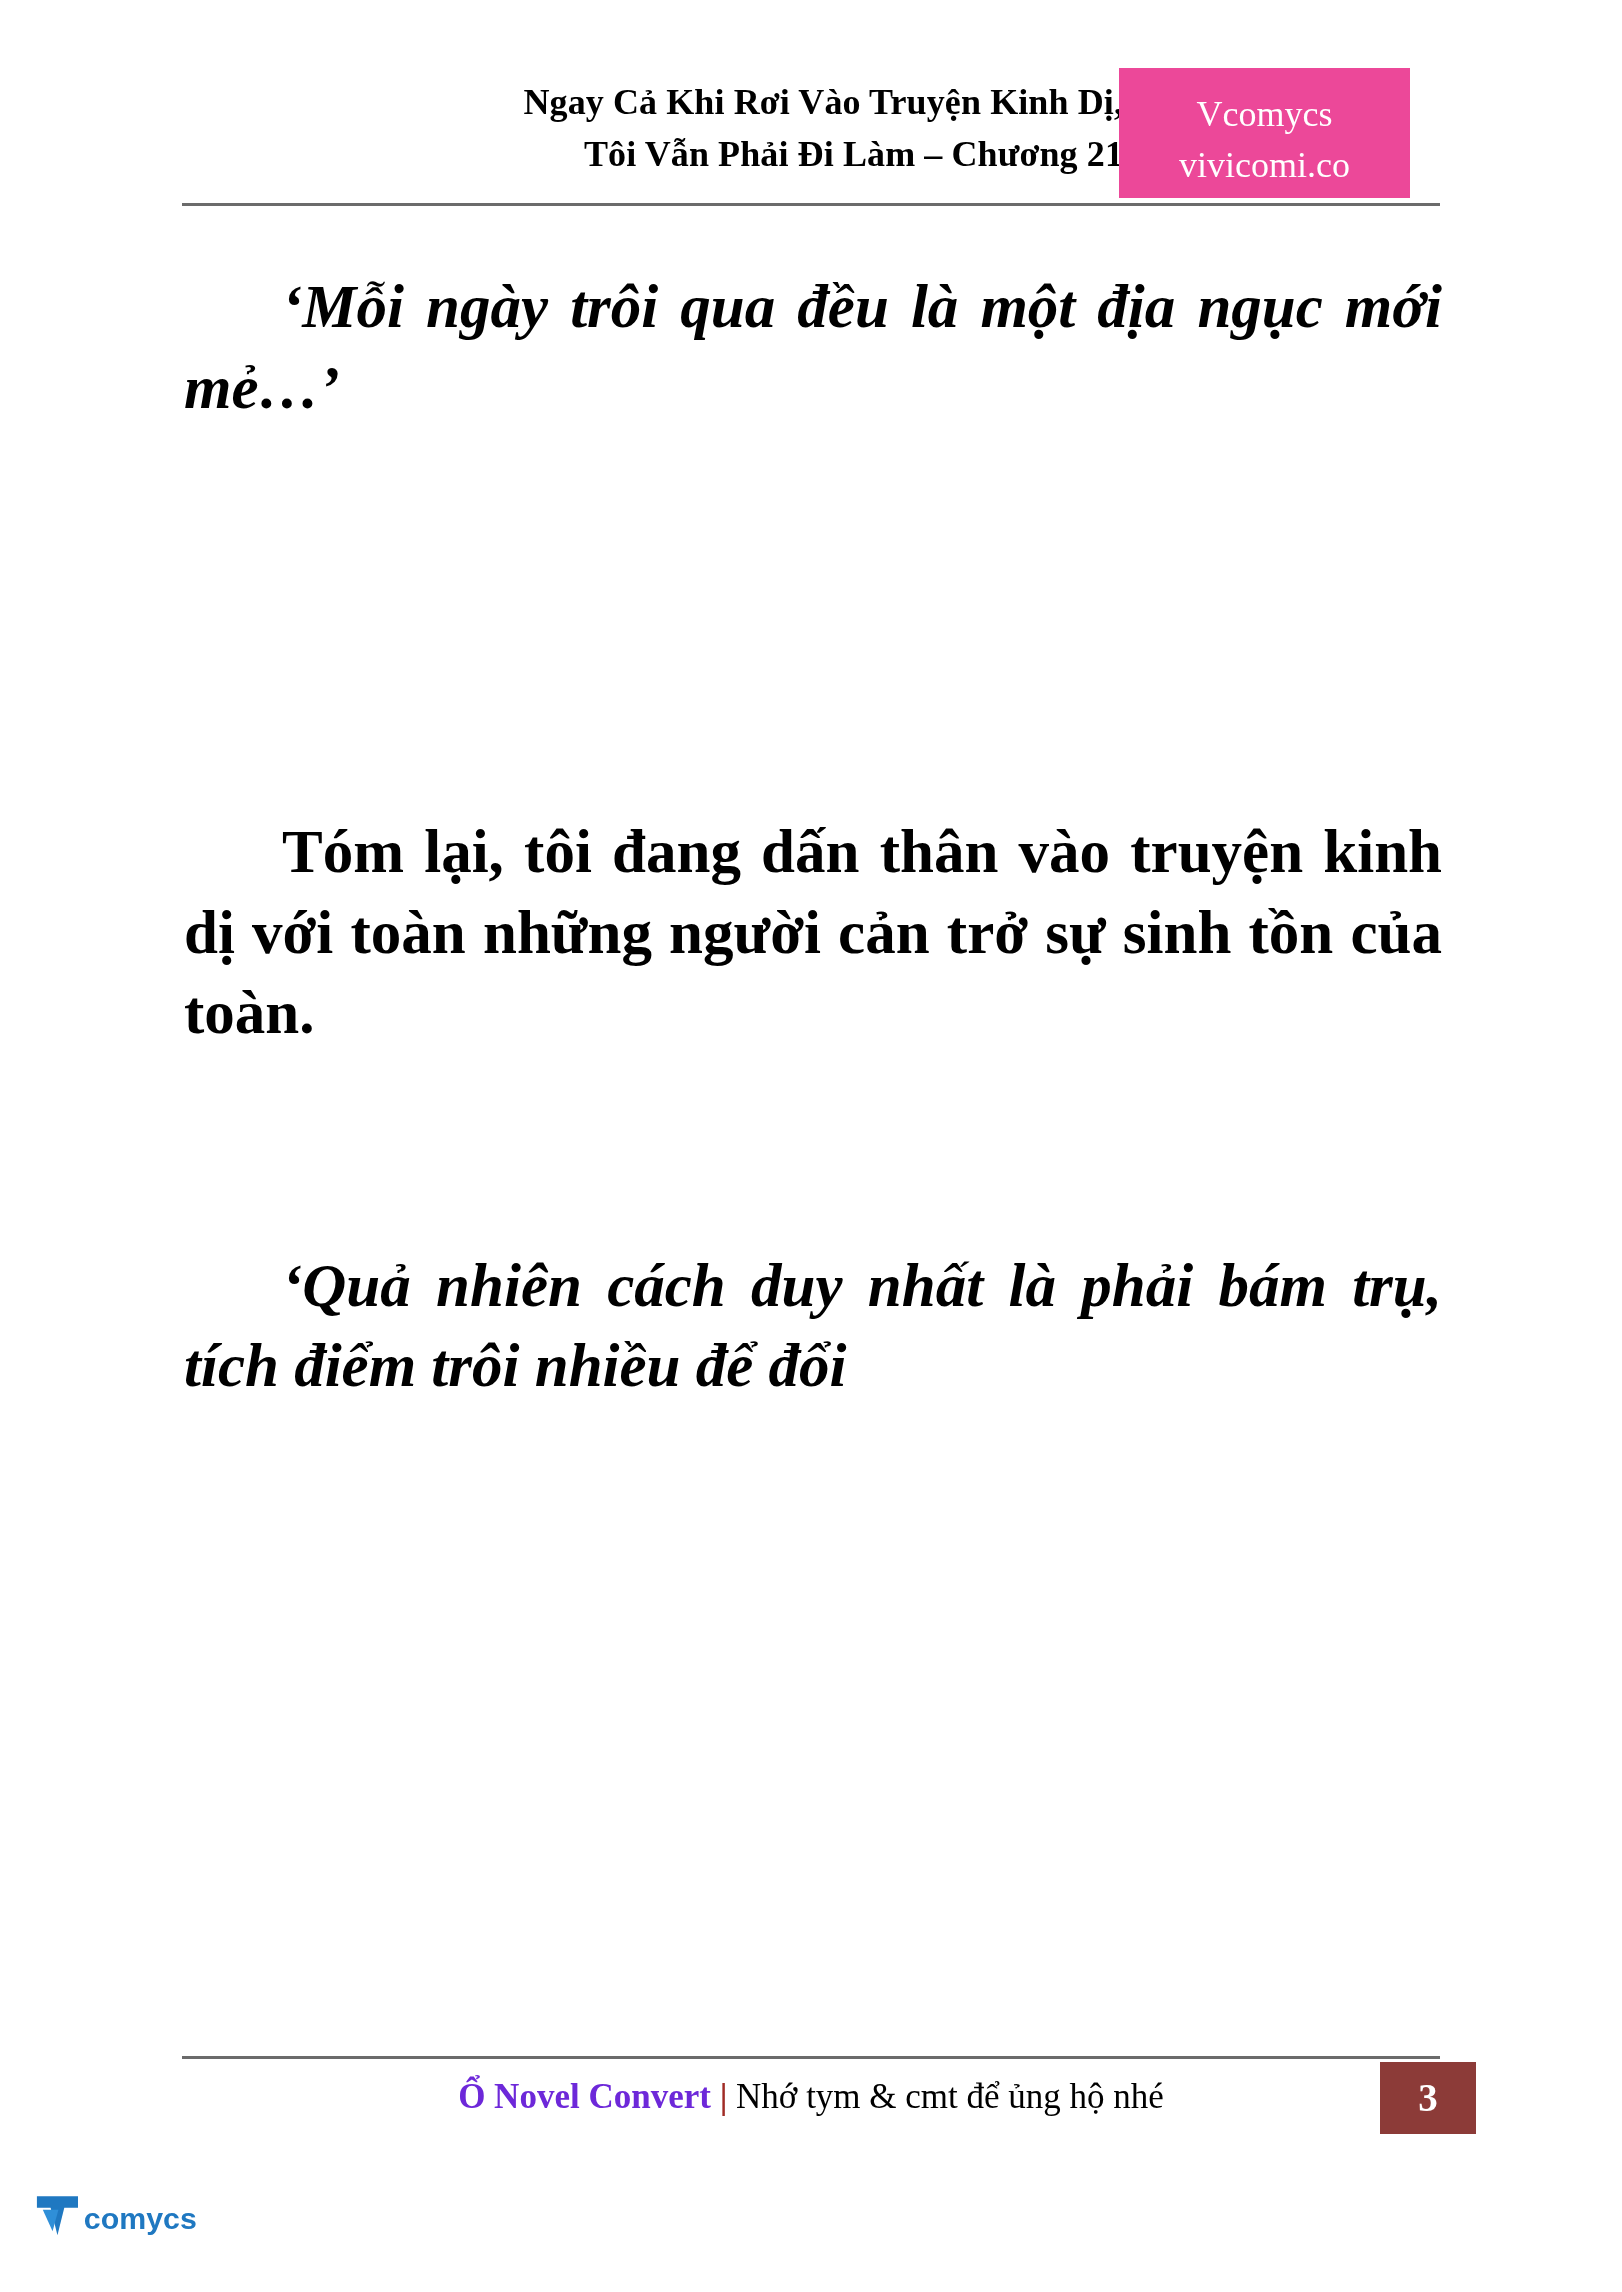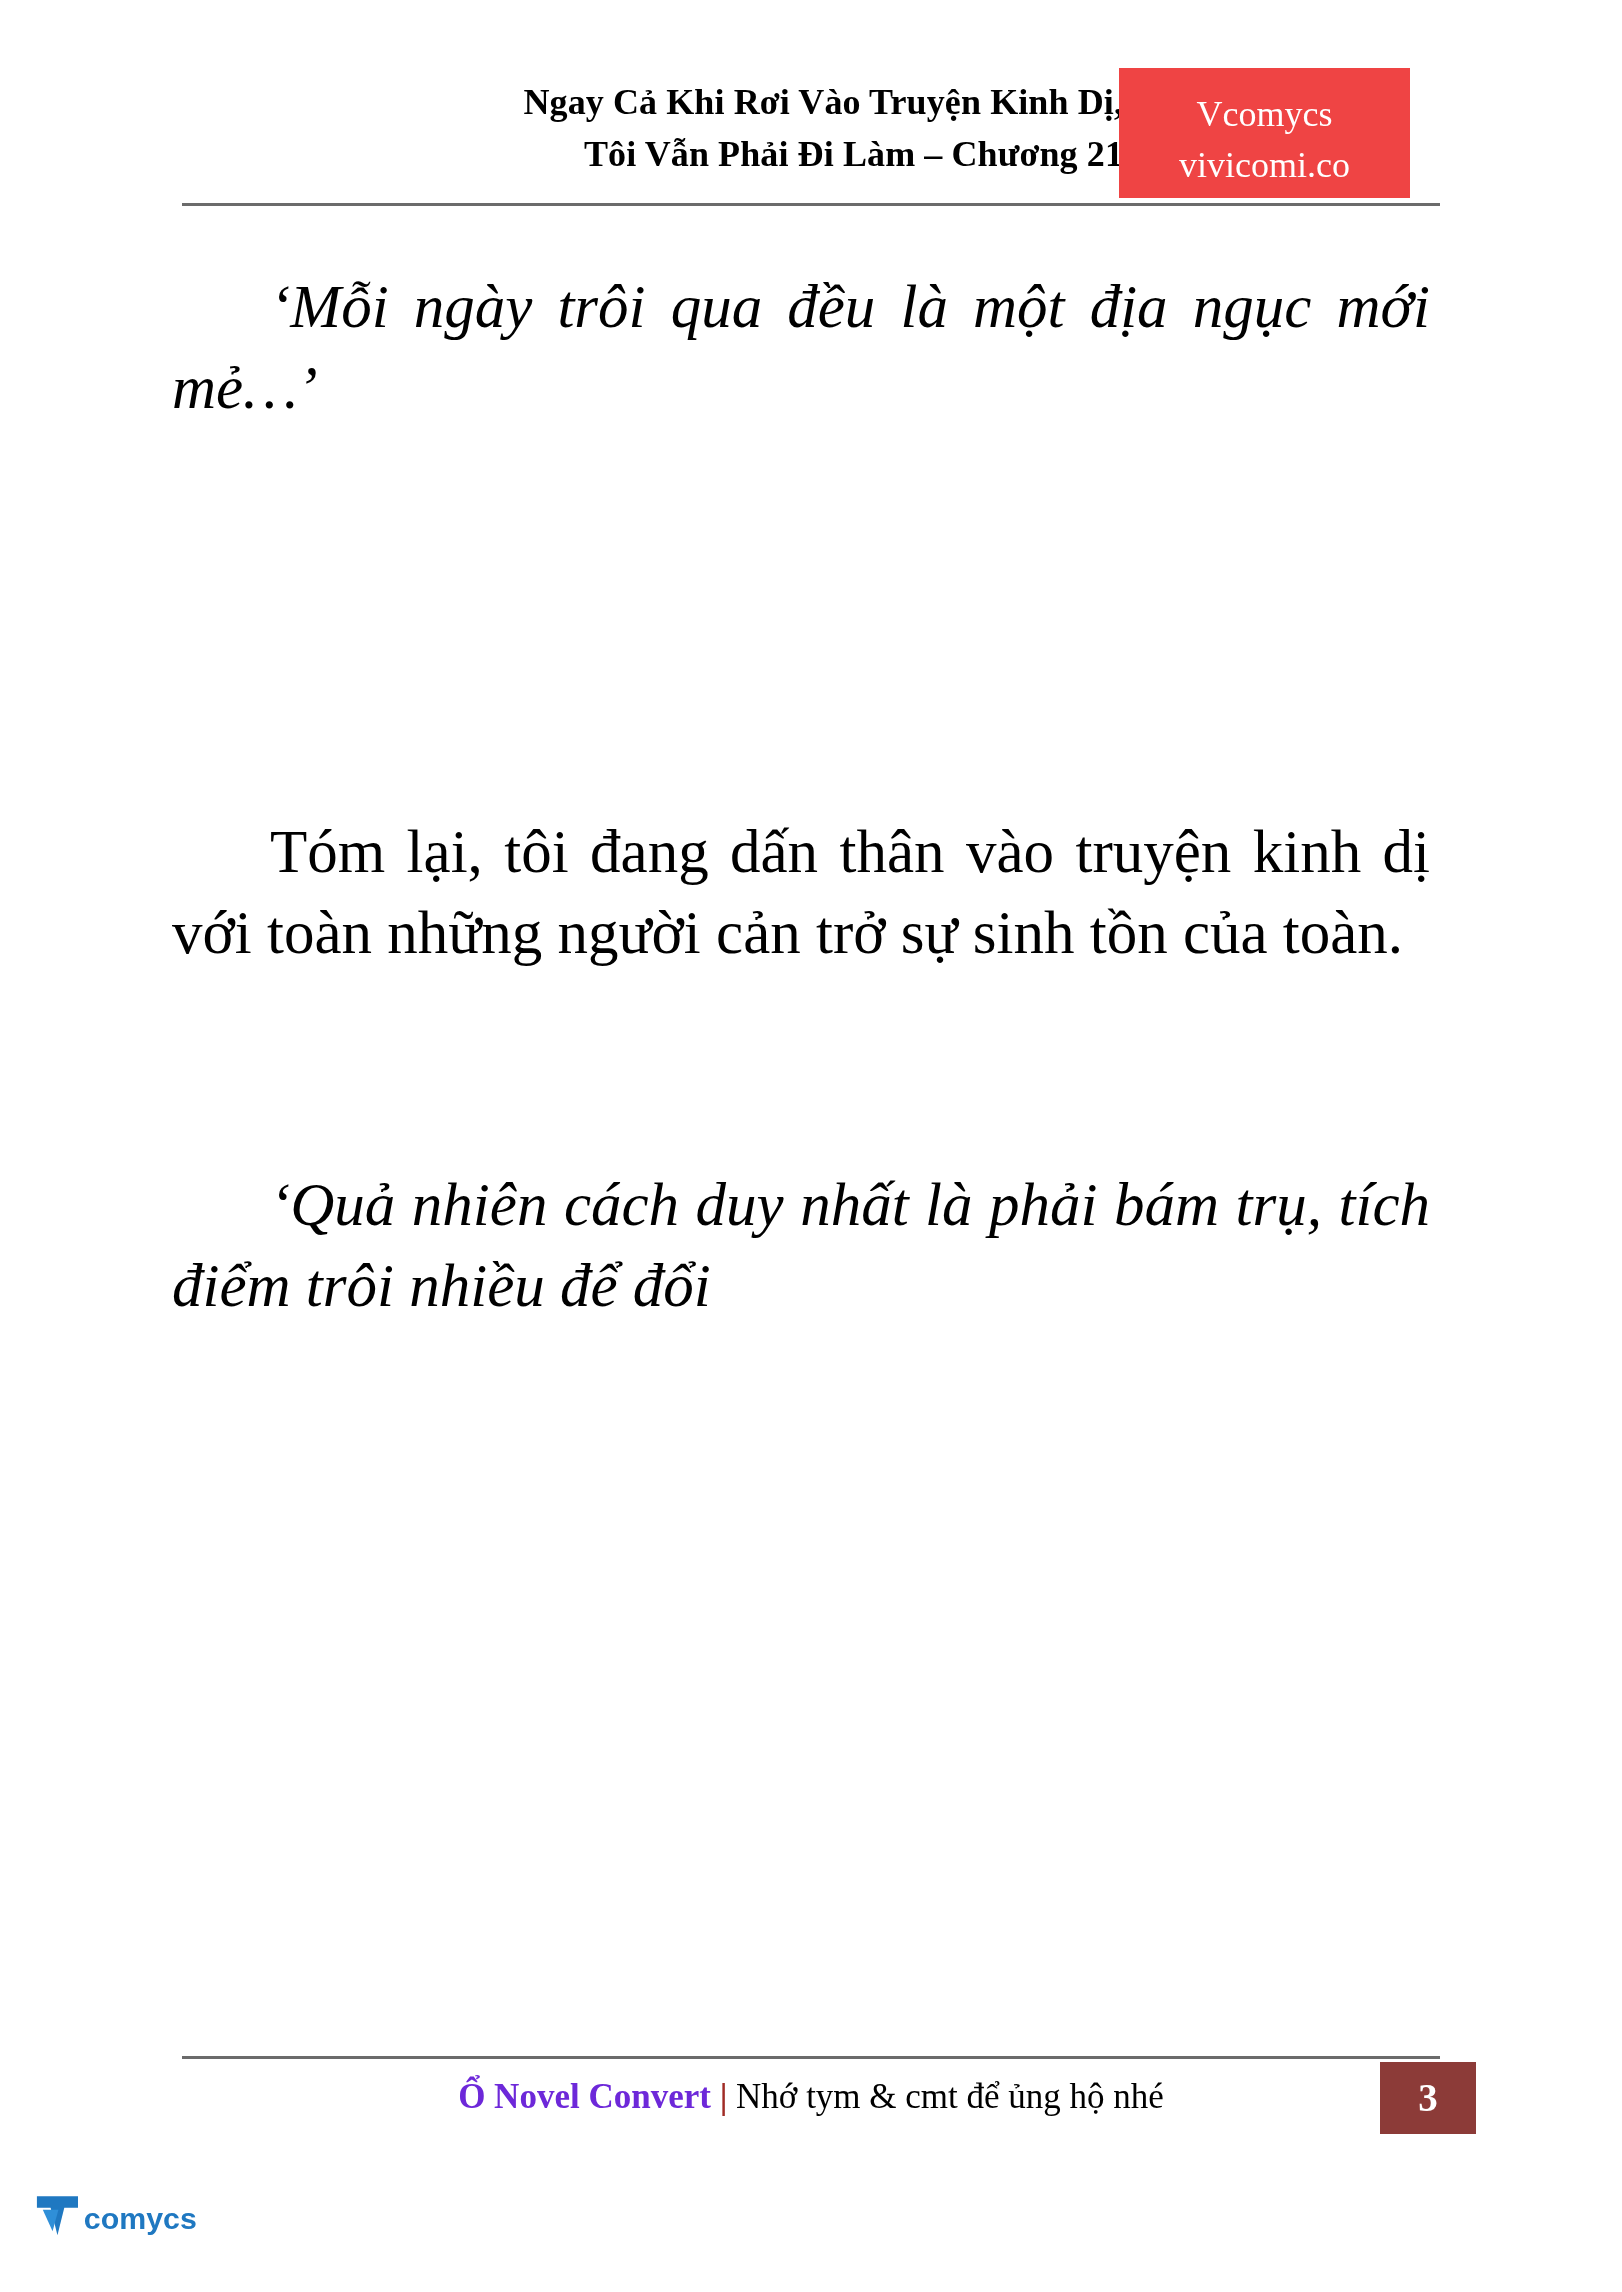--- a/index.html
+++ b/index.html
@@ -53,37 +53,38 @@
     width: 1258px;
     height: 2.9px;
     background: #6b6b6b;
   }
   .header-badge {
     position: absolute;
     left: 937px;
     top: -7.8px;
     width: 291px;
     height: 130px;
-    background: #ef4444;
+    background: #ec4899;
     color: #ffffff;
     font-family: "Liberation Serif", serif;
     font-size: 36px;
     line-height: 1.42;
     text-align: center;
     padding-top: 20.6px;
     box-sizing: border-box;
   }
   .header-badge span { display: block; }
 
   
   .content {
     position: absolute;
-    left: 172px;
+    left: 184px;
     top: 267px;
     width: 1258px;
+    font-weight: bold;
   }
   .para {
     font-family: "Liberation Serif", serif;
     font-size: 61px;
     line-height: 1.32;
     text-align: justify;
     text-justify: inter-word;
     margin: 0;
     color: #000;
   }

